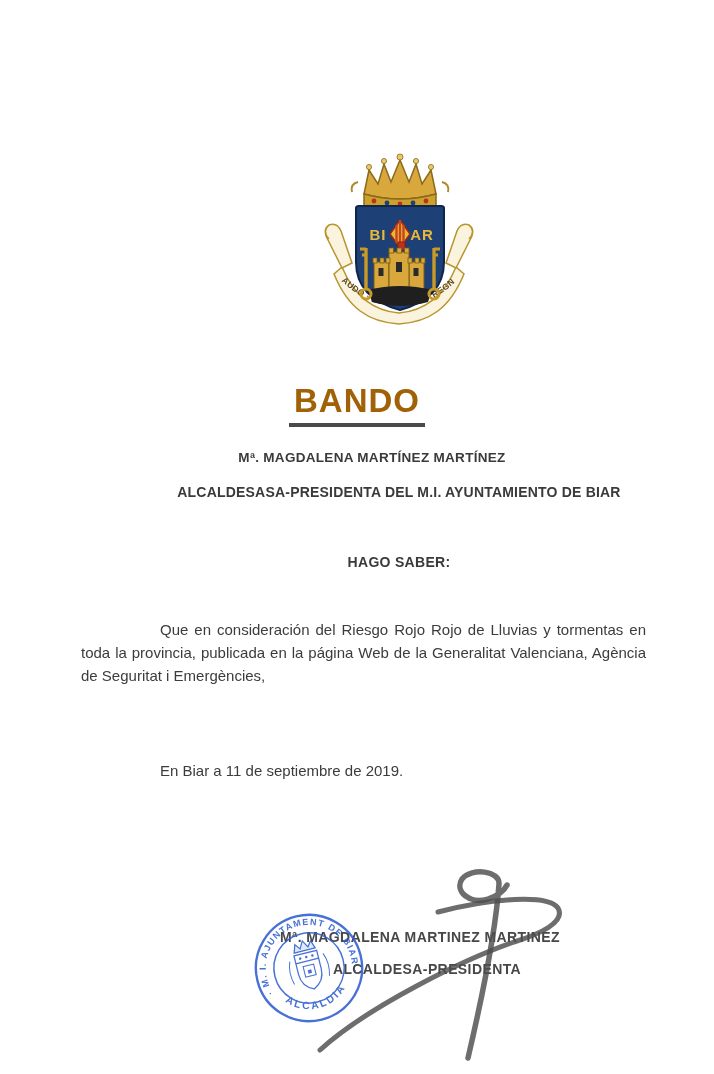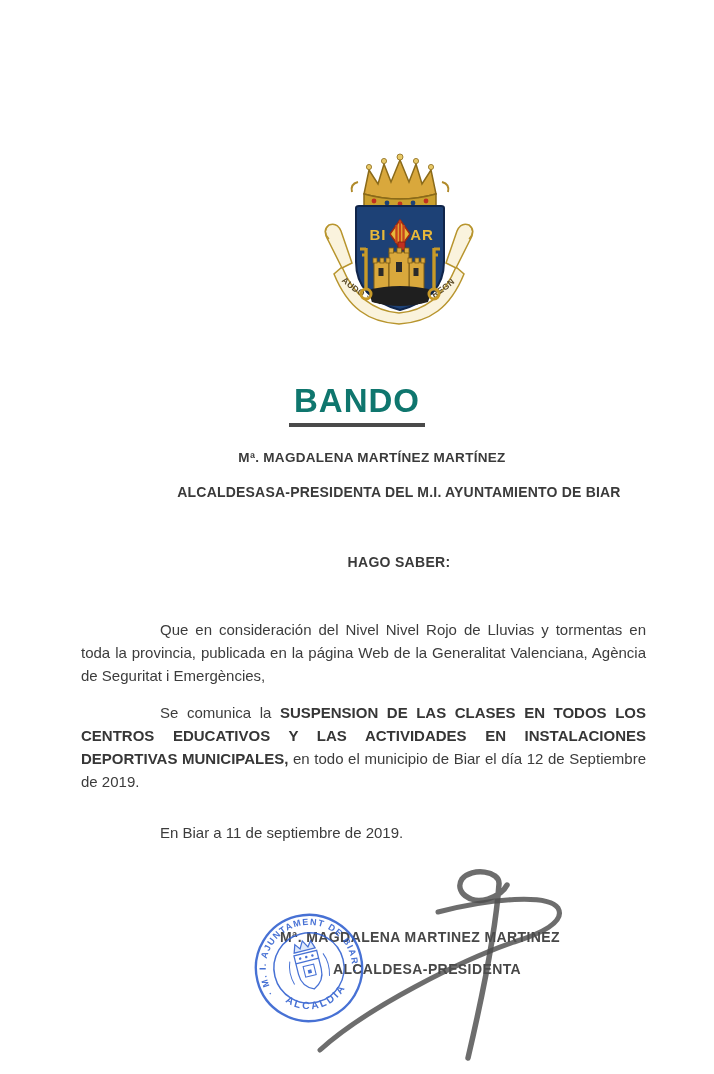--- a/index.html
+++ b/index.html
@@ -12,39 +12,39 @@
     color:#3c3c3c;
     overflow:hidden;
   }
   .abs{position:absolute;}
   
   .coa{left:310px;top:148px;width:178px;height:188px;}
   
   .title-wrap{top:382px;left:0;width:714px;text-align:center;}
   .title{
     display:inline-block;
-    font-size:33px;font-weight:700;letter-spacing:1px;color:#0f766e;
+    font-size:33px;font-weight:700;letter-spacing:1px;color:#a16207;
     border-bottom:4px solid #4a4a4a;
     padding:0 5px 3px 5px;
   }
   .center-line{left:0;width:714px;text-align:center;color:#3a3a3a;}
   .author-name{top:450px;font-size:13.5px;font-weight:600;transform:translateX(15px);letter-spacing:.3px;}
   .author-title{top:484px;font-size:14px;font-weight:600;transform:translateX(42px);letter-spacing:.2px;}
   .salutation{top:554px;font-size:14px;font-weight:700;transform:translateX(42px);letter-spacing:.3px;}
   
   .body-block{left:81px;top:618px;width:565px;}
   .para{
     margin:0 0 14px 0;
     font-size:15px;line-height:23px;
     text-align:justify;text-indent:79px;
     color:#3c3c3c;
   }
   .para b{font-weight:700;color:#363636;}
   .closing{text-align:left;}
-  .dateline{margin-top:28px;text-align:left;}
+  .dateline{margin-top:72px;text-align:left;}
   
   .sig-name{left:270px;top:929px;width:300px;text-align:center;font-size:14px;font-weight:600;color:#474747;letter-spacing:.4px;}
   .sig-title{left:277px;top:961px;width:300px;text-align:center;font-size:14px;font-weight:600;color:#474747;letter-spacing:.4px;}
   .stamp{left:246px;top:905px;width:126px;height:126px;opacity:.88;}
   .signature-svg{left:300px;top:866px;width:282px;height:202px;}
 </style>
 </head>
 <body>
 
 <div class="page">
@@ -127,22 +127,21 @@
 
   <div class="abs title-wrap">
     <span class="title">BANDO</span>
   </div>
 
   <div class="abs center-line author-name">Mª. MAGDALENA MARTÍNEZ MARTÍNEZ</div>
   <div class="abs center-line author-title">ALCALDESASA-PRESIDENTA DEL M.I. AYUNTAMIENTO DE BIAR</div>
   <div class="abs center-line salutation">HAGO SABER:</div>
 
   <div class="abs body-block">
-    <p class="para">Que en consideración del Nivel Nivel Rojo de Lluvias y tormentas en toda la provincia, publicada en la página Web de la Generalitat Valenciana, Agència de Seguritat i Emergències,</p>
-    <p class="para"><span>Se comunica la </span><b>SUSPENSION DE LAS CLASES EN TODOS LOS CENTROS EDUCATIVOS Y LAS ACTIVIDADES EN INSTALACIONES DEPORTIVAS MUNICIPALES,</b><span> en todo el municipio de Biar el día 12 de Septiembre de 2019.</span></p>
+    <p class="para">Que en consideración del Riesgo Rojo Rojo de Lluvias y tormentas en toda la provincia, publicada en la página Web de la Generalitat Valenciana, Agència de Seguritat i Emergències,</p>
     <p class="para dateline">En Biar a 11 de septiembre de 2019.</p>
   </div>
 
   <div class="abs sig-title">ALCALDESA-PRESIDENTA</div>
   <div class="abs sig-name">Mª. MAGDALENA MARTINEZ MARTINEZ</div>
 
   <svg class="abs stamp" viewBox="-70 -70 140 140" xmlns="http://www.w3.org/2000/svg">
     <g transform="rotate(-14)" stroke="#2e5ecf" fill="none">
       <circle cx="0" cy="0" r="59" stroke-width="2.6"></circle>
       <circle cx="0" cy="0" r="39" stroke-width="1.6"></circle>

